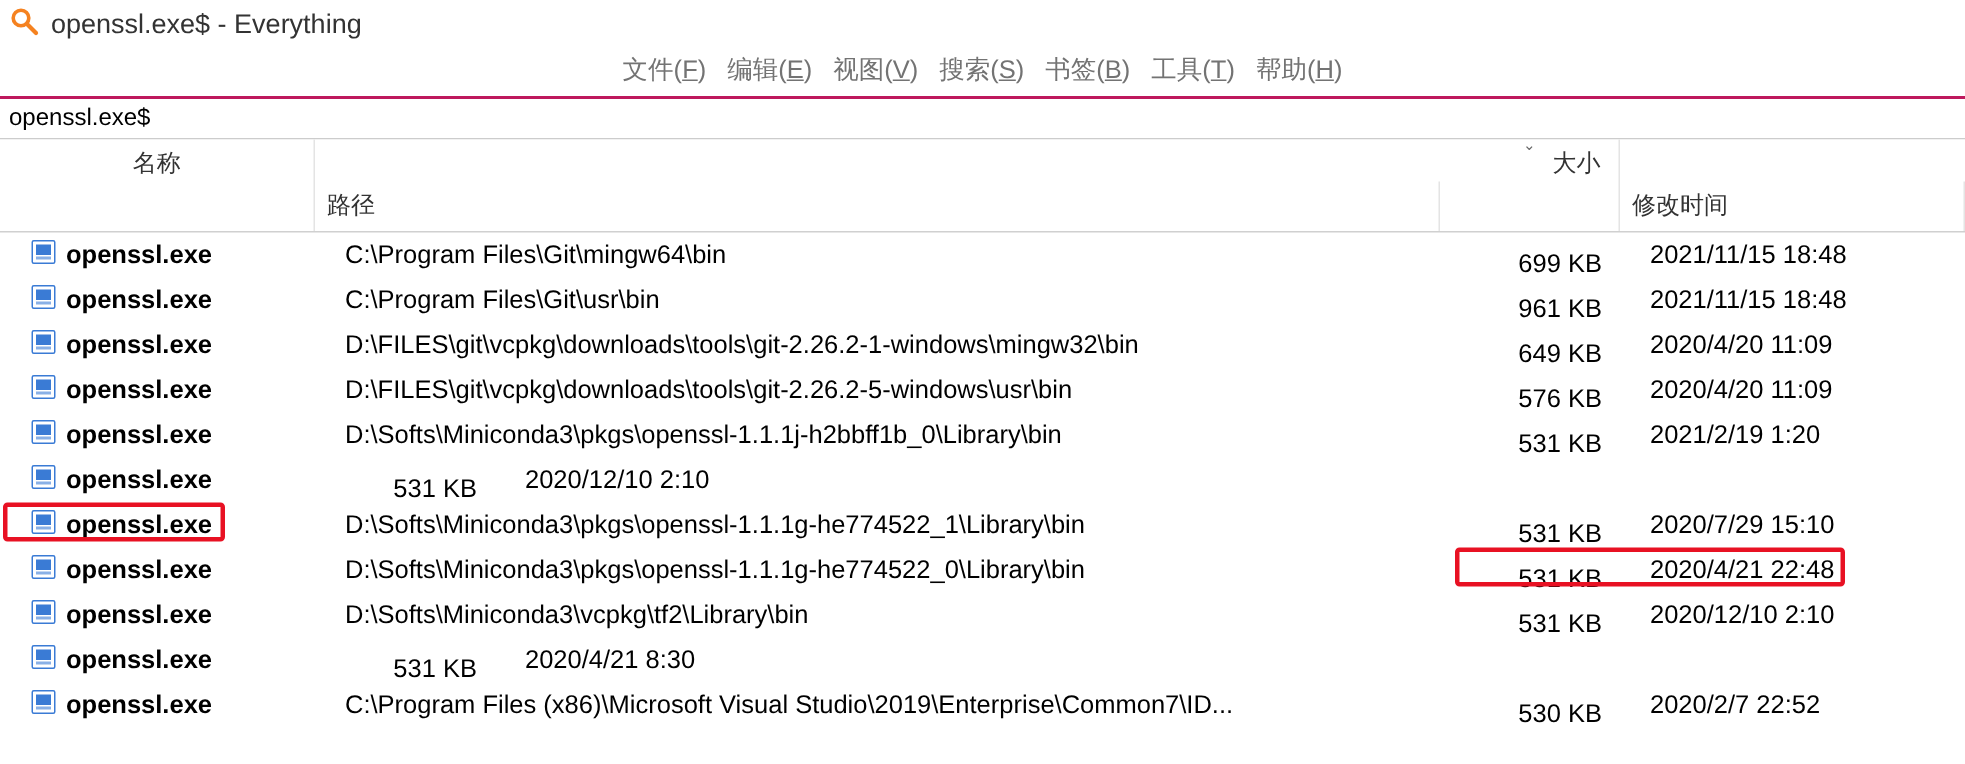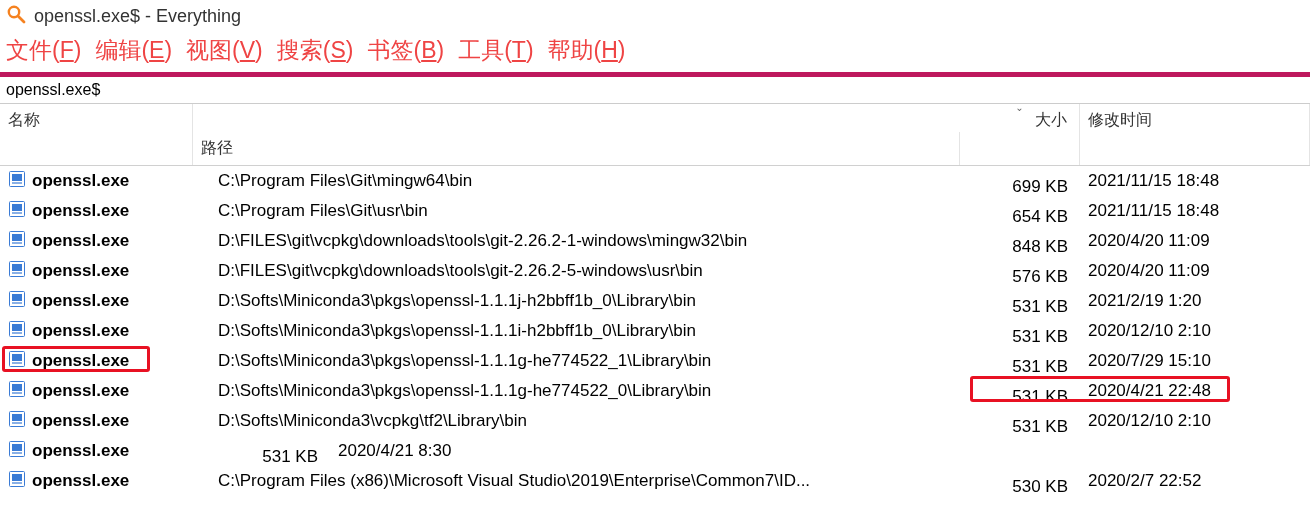--- a/index.html
+++ b/index.html
@@ -17,27 +17,28 @@
     gap: 8px;
     padding: 4px 6px 2px 6px;
     font-size: 18px;
     color: #333;
   }
   .titlebar svg { flex: 0 0 auto; }
   .menubar {
     display: flex;
     gap: 14px;
     padding: 4px 6px 6px 6px;
-    font-size: 23px;
-    color: #ef4444;
+    font-size: 17px;
+    color: #737373;
+    justify-content: center;
   }
   .menubar .mn { cursor: default; }
   .menubar .mn u { text-decoration: underline; }
   .search-wrap {
-    border-top: 5px solid #be185d;
+    border-top: 2px solid #be185d;
     border-bottom: 1px solid #ccc;
   }
   .search-input {
     width: 100%;
     border: none;
     outline: none;
     padding: 4px 6px;
     font-size: 16px;
     font-family: inherit;
   }
@@ -47,40 +48,40 @@
     background: #fff;
     font-size: 16px;
     color: #333;
     user-select: none;
   }
   .col {
     padding: 6px 8px;
     border-right: 1px solid #e4e4e4;
     position: relative;
   }
-  .col-name { width: 193px; }
+  .col-name { width: 210px; text-align: center; }
   .col-path { flex: 1 1 auto; margin-top: 28px; }
   .col-size { width: 120px; text-align: right; padding-right: 12px; }
-  .col-mtime { width: 230px; }
+  .col-mtime { width: 230px; margin-top: 28px; }
   .sort-ind {
     position: absolute;
     top: -2px; left: 50%;
     transform: translateX(-50%);
     font-size: 10px;
     color: #666;
   }
   .rows { }
   .row {
     display: flex;
     align-items: center;
     font-size: 17px;
     height: 30px;
     position: relative;
   }
-  .cell { padding: 0 8px; overflow: hidden; white-space: nowrap; text-overflow: ellipsis; }
+  .cell { padding: 0 20px; overflow: hidden; white-space: nowrap; text-overflow: ellipsis; }
   .c-name { width: 210px; display: flex; align-items: center; gap: 6px; font-weight: 700; }
   .c-name .fname { overflow: hidden; text-overflow: ellipsis; }
   .c-path { flex: 1 1 auto; }
   .c-size { width: 120px; text-align: right; padding-right: 12px; margin-top: 12px; }
   .c-mtime { width: 230px; }
   .file-icon {
     width: 18px; height: 18px; flex: 0 0 auto;
     display: inline-block;
   }
   .hl-box {
@@ -146,35 +147,35 @@
     <div class="cell c-name">
       <span>
 <svg class="file-icon" viewBox="0 0 18 18">
   <rect x="1.5" y="1.5" width="15" height="15" rx="1" fill="#fff" stroke="#3a7bd5" stroke-width="1"></rect>
   <rect x="4" y="4" width="10" height="7" fill="#3a7bd5"></rect>
   <rect x="4" y="12" width="10" height="2" fill="#3a7bd5" opacity="0.6"></rect>
 </svg></span>
       <span class="fname">openssl.exe</span>
     </div>
     <div class="cell c-path">C:\Program Files\Git\usr\bin</div>
-    <div class="cell c-size">654 KB</div>
+    <div class="cell c-size">961 KB</div>
     <div class="cell c-mtime">2021/11/15 18:48</div>
   </div>
     <div class="row">
     <div class="cell c-name">
       <span>
 <svg class="file-icon" viewBox="0 0 18 18">
   <rect x="1.5" y="1.5" width="15" height="15" rx="1" fill="#fff" stroke="#3a7bd5" stroke-width="1"></rect>
   <rect x="4" y="4" width="10" height="7" fill="#3a7bd5"></rect>
   <rect x="4" y="12" width="10" height="2" fill="#3a7bd5" opacity="0.6"></rect>
 </svg></span>
       <span class="fname">openssl.exe</span>
     </div>
     <div class="cell c-path">D:\FILES\git\vcpkg\downloads\tools\git-2.26.2-1-windows\mingw32\bin</div>
-    <div class="cell c-size">848 KB</div>
+    <div class="cell c-size">649 KB</div>
     <div class="cell c-mtime">2020/4/20 11:09</div>
   </div>
     <div class="row">
     <div class="cell c-name">
       <span>
 <svg class="file-icon" viewBox="0 0 18 18">
   <rect x="1.5" y="1.5" width="15" height="15" rx="1" fill="#fff" stroke="#3a7bd5" stroke-width="1"></rect>
   <rect x="4" y="4" width="10" height="7" fill="#3a7bd5"></rect>
   <rect x="4" y="12" width="10" height="2" fill="#3a7bd5" opacity="0.6"></rect>
 </svg></span>
@@ -201,21 +202,20 @@
     <div class="row">
     <div class="cell c-name">
       <span>
 <svg class="file-icon" viewBox="0 0 18 18">
   <rect x="1.5" y="1.5" width="15" height="15" rx="1" fill="#fff" stroke="#3a7bd5" stroke-width="1"></rect>
   <rect x="4" y="4" width="10" height="7" fill="#3a7bd5"></rect>
   <rect x="4" y="12" width="10" height="2" fill="#3a7bd5" opacity="0.6"></rect>
 </svg></span>
       <span class="fname">openssl.exe</span>
     </div>
-    <div class="cell c-path">D:\Softs\Miniconda3\pkgs\openssl-1.1.1i-h2bbff1b_0\Library\bin</div>
     <div class="cell c-size">531 KB</div>
     <div class="cell c-mtime">2020/12/10 2:10</div>
   </div>
     <div class="row">
     <div class="cell c-name">
       <span>
 <svg class="file-icon" viewBox="0 0 18 18">
   <rect x="1.5" y="1.5" width="15" height="15" rx="1" fill="#fff" stroke="#3a7bd5" stroke-width="1"></rect>
   <rect x="4" y="4" width="10" height="7" fill="#3a7bd5"></rect>
   <rect x="4" y="12" width="10" height="2" fill="#3a7bd5" opacity="0.6"></rect>

